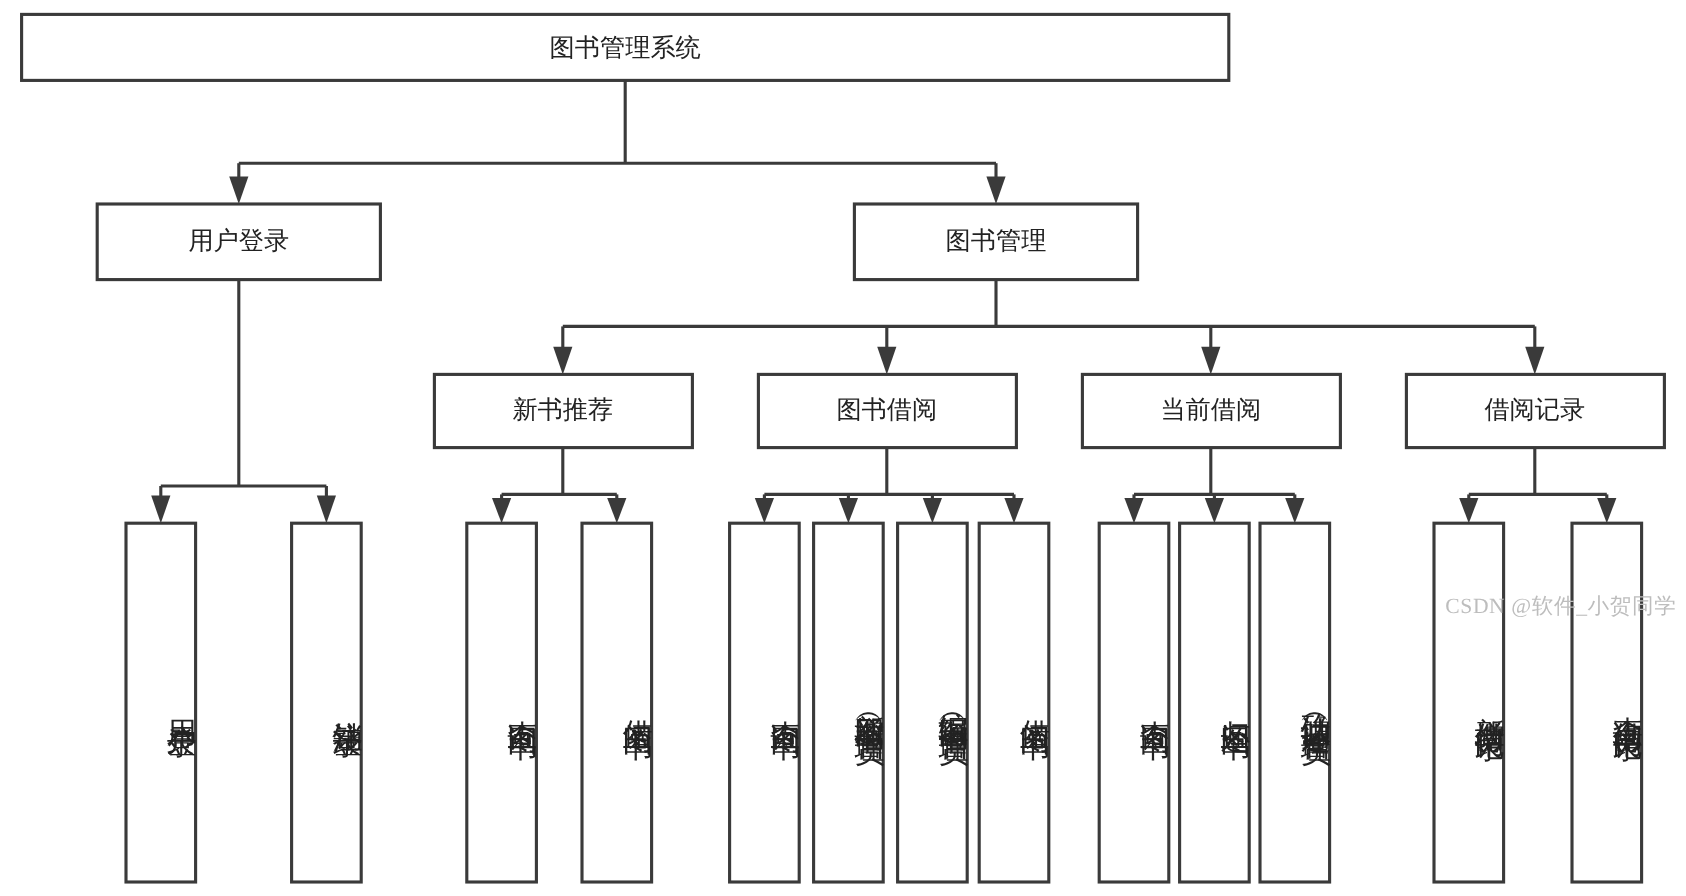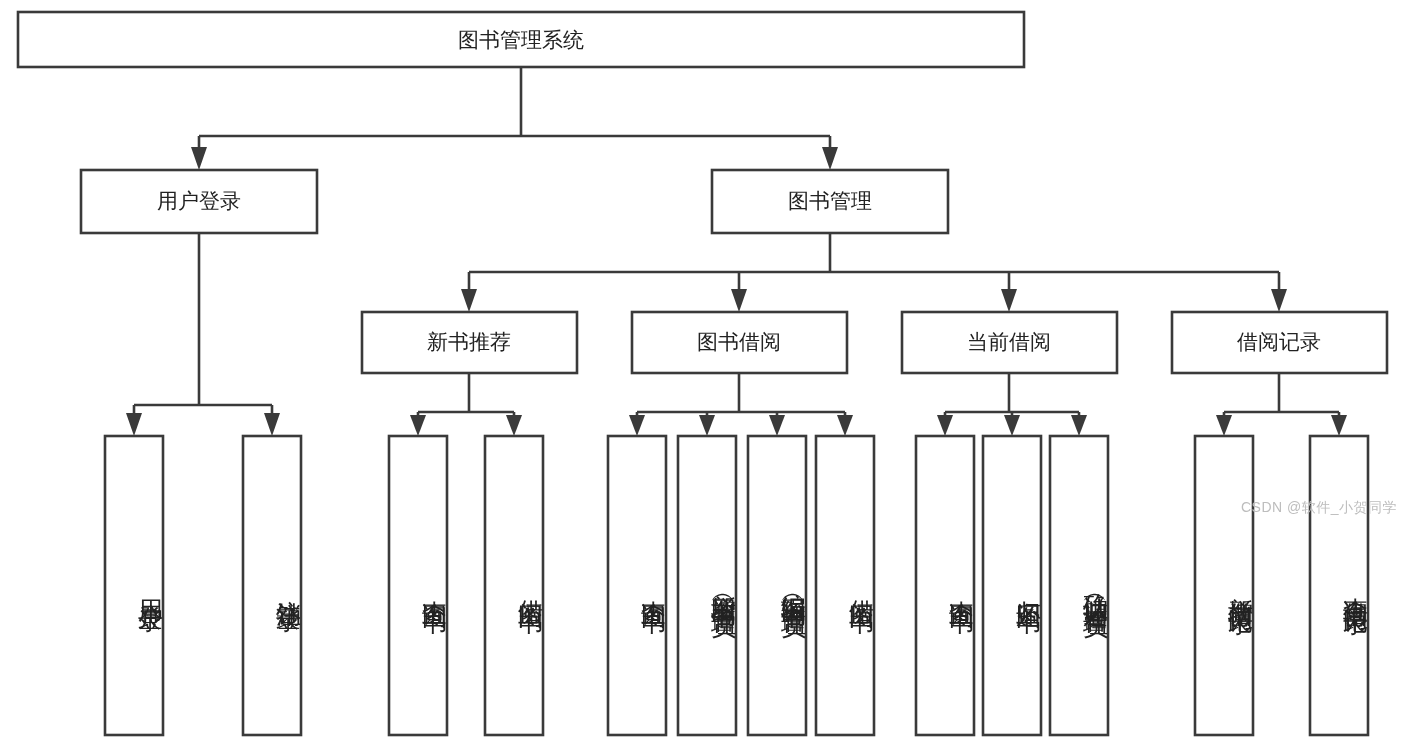--- a/index.html
+++ b/index.html
@@ -59,22 +59,22 @@
     color: #222222;
     letter-spacing: 3px;
     text-align: center;
     white-space: nowrap;
     pointer-events: none;
   }
   .watermark {
     position: absolute;
     right: 8px;
     bottom: 6px;
-    font-family: Liberation Sans, sans-serif;
-    font-size: 14px;
+    font-family: Liberation Serif, serif;
+    font-size: 18px;
     color: #bdbdbd;
     white-space: nowrap;
     letter-spacing: 0.5px;
   }
 </style>
 </head>
 <body>
 
 <div id="diagram-root">
 

